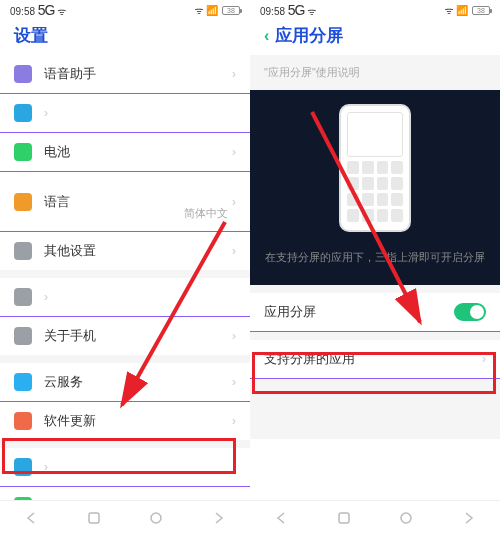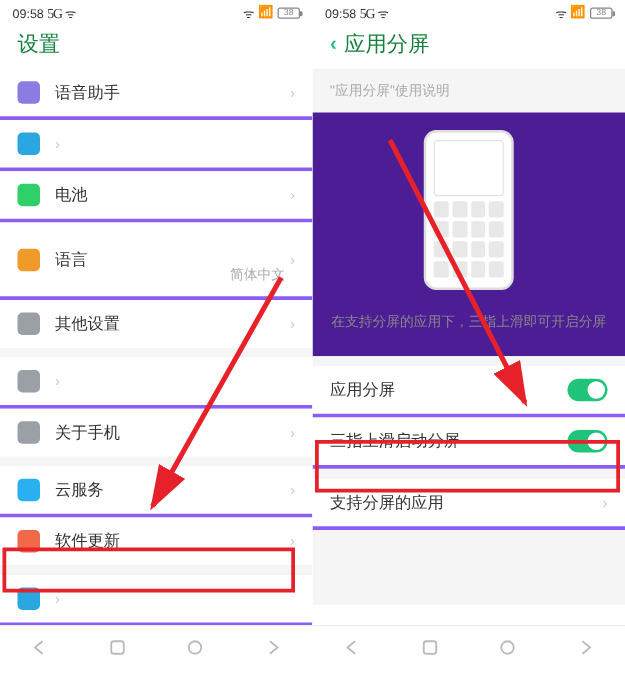--- a/index.html
+++ b/index.html
@@ -2,46 +2,46 @@
 <html><head>
 <meta charset="utf-8">
 <style>
   * { margin: 0; padding: 0; box-sizing: border-box; font-family: -apple-system, "PingFang SC", sans-serif; }
   body { background: #fff; width: 500px; height: 538px; overflow: hidden; position: relative; }
   .screens { display: flex; width: 500px; height: 500px; }
   .screen { width: 250px; height: 500px; background: #fff; position: relative; overflow: hidden; }
   .status-bar { display: flex; justify-content: space-between; align-items: center; padding: 4px 10px 2px; font-size: 10px; color: #333; height: 18px; }
   .status-right { display: flex; align-items: center; gap: 3px; }
   .header { display: flex; align-items: center; padding: 6px 14px 8px; }
-  .header-title { font-size: 17px; font-weight: 400; color: #15803d; }
+  .header-title { font-size: 17px; font-weight: 700; color: #1d4ed8; }
   .back-chevron { margin-right: 6px; color: #1fc47a; font-size: 16px; font-weight: 600; }
   .section-gap { height: 8px; background: #f5f5f5; }
-  .row { display: flex; align-items: center; padding: 10px 14px; background: #fff; border-bottom: 3px solid #8b5cf6; font-size: 13px; color: #333; position: relative; }
+  .row { display: flex; align-items: center; padding: 10px 14px; background: #fff; border-bottom: 1px solid #8b5cf6; font-size: 13px; color: #333; position: relative; }
   .row:last-child { border-bottom: none; }
   .row-icon { width: 18px; height: 18px; border-radius: 4px; margin-right: 12px; flex-shrink: 0; display: flex; align-items: center; justify-content: center; }
   .row-label { flex: 1; }
   .row-value { font-size: 11px; color: #aaa; margin-right: 4px; margin-top: 24px; }
   .row-arrow { color: #ccc; font-size: 12px; }
   .hint-bar { padding: 10px 14px; background: #f5f5f5; font-size: 11px; color: #aaa; }
-  .phone-illustration { background: #4c1d95; padding: 14px 0 20px; text-align: center; }
+  .phone-illustration { background: #0f172a; padding: 14px 0 20px; text-align: center; }
   .phone { width: 72px; height: 128px; margin: 0 auto; border: 2px solid #ddd; border-radius: 10px; background: #fff; position: relative; padding: 6px; }
   .phone-top { width: 100%; height: 40%; border: 1px solid #e2e2e2; border-radius: 3px; margin-bottom: 4px; }
   .phone-grid { display: grid; grid-template-columns: repeat(4,1fr); grid-template-rows: repeat(4,1fr); gap: 3px; height: 55%; }
   .phone-grid div { background: #e8e8e8; border-radius: 2px; }
   .phone-caption { font-size: 11px; color: #888; margin-top: 18px; padding: 0 14px; }
   .toggle { width: 32px; height: 18px; border-radius: 9px; background: #1fc47a; position: relative; margin-left: auto; }
   .toggle::after { content: ""; position: absolute; right: 2px; top: 2px; width: 14px; height: 14px; background: #fff; border-radius: 50%; }
   .nav-bar { position: absolute; bottom: 0; left: 0; right: 0; height: 34px; display: flex; justify-content: space-around; align-items: center; border-top: 1px solid #eee; background: #fff; }
   .nav-btn { width: 18px; height: 18px; display: flex; align-items: center; justify-content: center; color: #bbb; }
   .highlight-box { position: absolute; border: 3px solid #e62129; pointer-events: none; }
   .arrow-svg { position: absolute; pointer-events: none; }
   .battery { display: inline-flex; align-items: center; }
   .battery-body { width: 18px; height: 9px; border: 1px solid #888; border-radius: 2px; position: relative; font-size: 7px; display:flex; align-items:center; justify-content:center; color:#888;}
   .battery-body::after { content:""; position:absolute; right:-3px; top:2px; width:2px; height:4px; background:#888; border-radius:0 1px 1px 0;}
-  .signal { font-size: 11px; letter-spacing: -1px; font-family: Liberation Serif, serif; }
+  .signal { font-size: 14px; letter-spacing: -1px; }
 </style>
 </head>
 <body>
 
 <div class="screens">
 
   <div class="screen">
     <div class="status-bar">
       <span><span>09:58</span> <span class="signal">5G</span> ᯤ</span>
       <span class="status-right">
@@ -173,24 +173,20 @@
         </div>
       </div>
       <div class="phone-caption">在支持分屏的应用下，三指上滑即可开启分屏</div>
     </div>
 
     <div class="section-gap"></div>
     <div class="row">
       <span class="row-label">应用分屏</span>
       <span class="toggle"></span>
     </div>
-    <div class="row">
-      <span class="row-label">三指上滑启动分屏</span>
-      <span class="toggle"></span>
-    </div>
     <div class="section-gap"></div>
     <div class="row">
       <span class="row-label">支持分屏的应用</span>
       <span class="row-arrow">›</span>
     </div>
     <div class="section-gap" style="height:60px"></div>
 
     <div class="highlight-box" style="left:2px; top:352px; width:244px; height:42px;"></div>
 
     <svg class="arrow-svg" style="left:0; top:0;" width="250" height="500">

